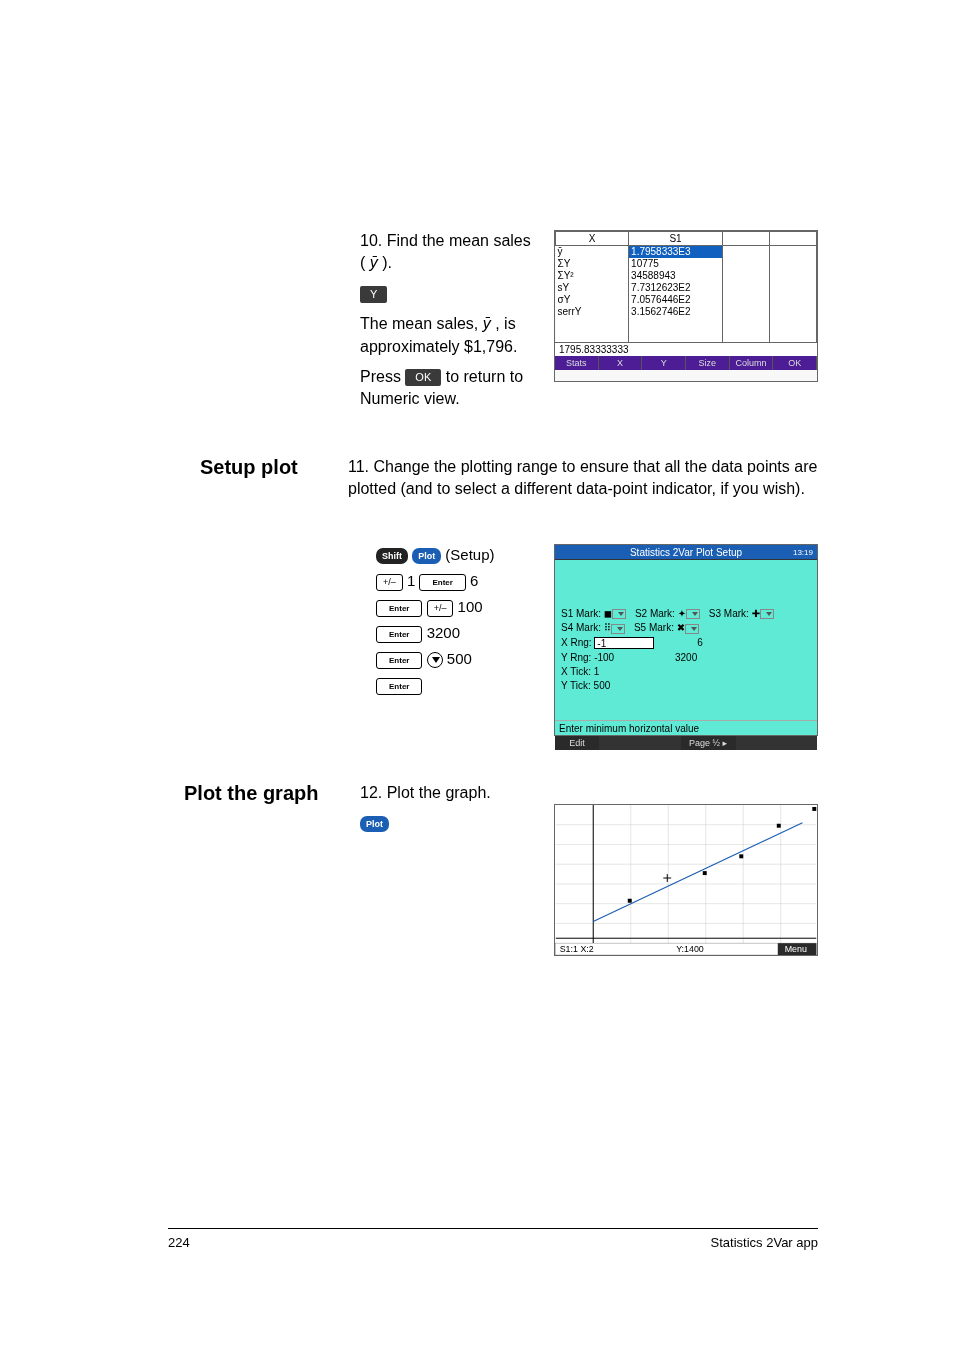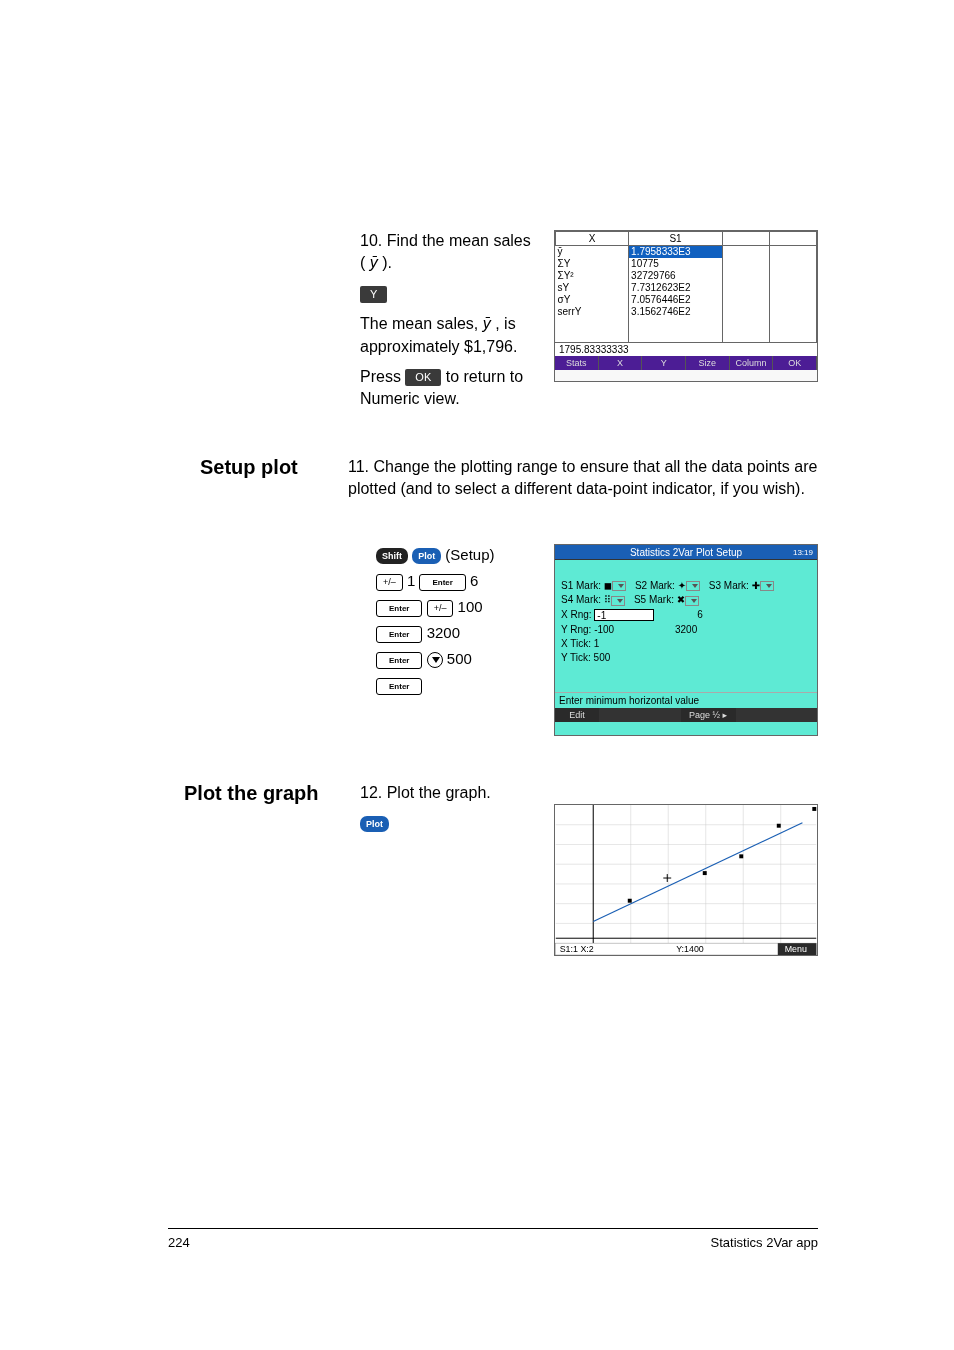--- a/index.html
+++ b/index.html
@@ -189,20 +189,21 @@
   }
   .screenshot2 .titlebar .time {
     position: absolute;
     right: 4px;
     top: 0;
     font-size: 8px;
   }
   .screenshot2 .body {
     font-size: 10px;
     padding: 20px 6px;
+    margin-top: 28px;
   }
   .screenshot2 .row { margin-bottom: 3px; }
   .screenshot2 .mark { display: inline-block; margin-right: 6px; }
   .screenshot2 .dd {
     display: inline-block;
     width: 14px;
     height: 10px;
     border: 1px solid #888;
     vertical-align: middle;
     position: relative;
@@ -333,21 +334,21 @@
             <td></td>
           </tr>
       <tr>
             <td>ΣY</td>
             <td>10775</td>
             <td></td>
             <td></td>
           </tr>
       <tr>
             <td>ΣY²</td>
-            <td>32729766</td>
+            <td>34588943</td>
             <td></td>
             <td></td>
           </tr>
       <tr>
             <td>sY</td>
             <td>7.7312623E2</td>
             <td></td>
             <td></td>
           </tr>
       <tr>

